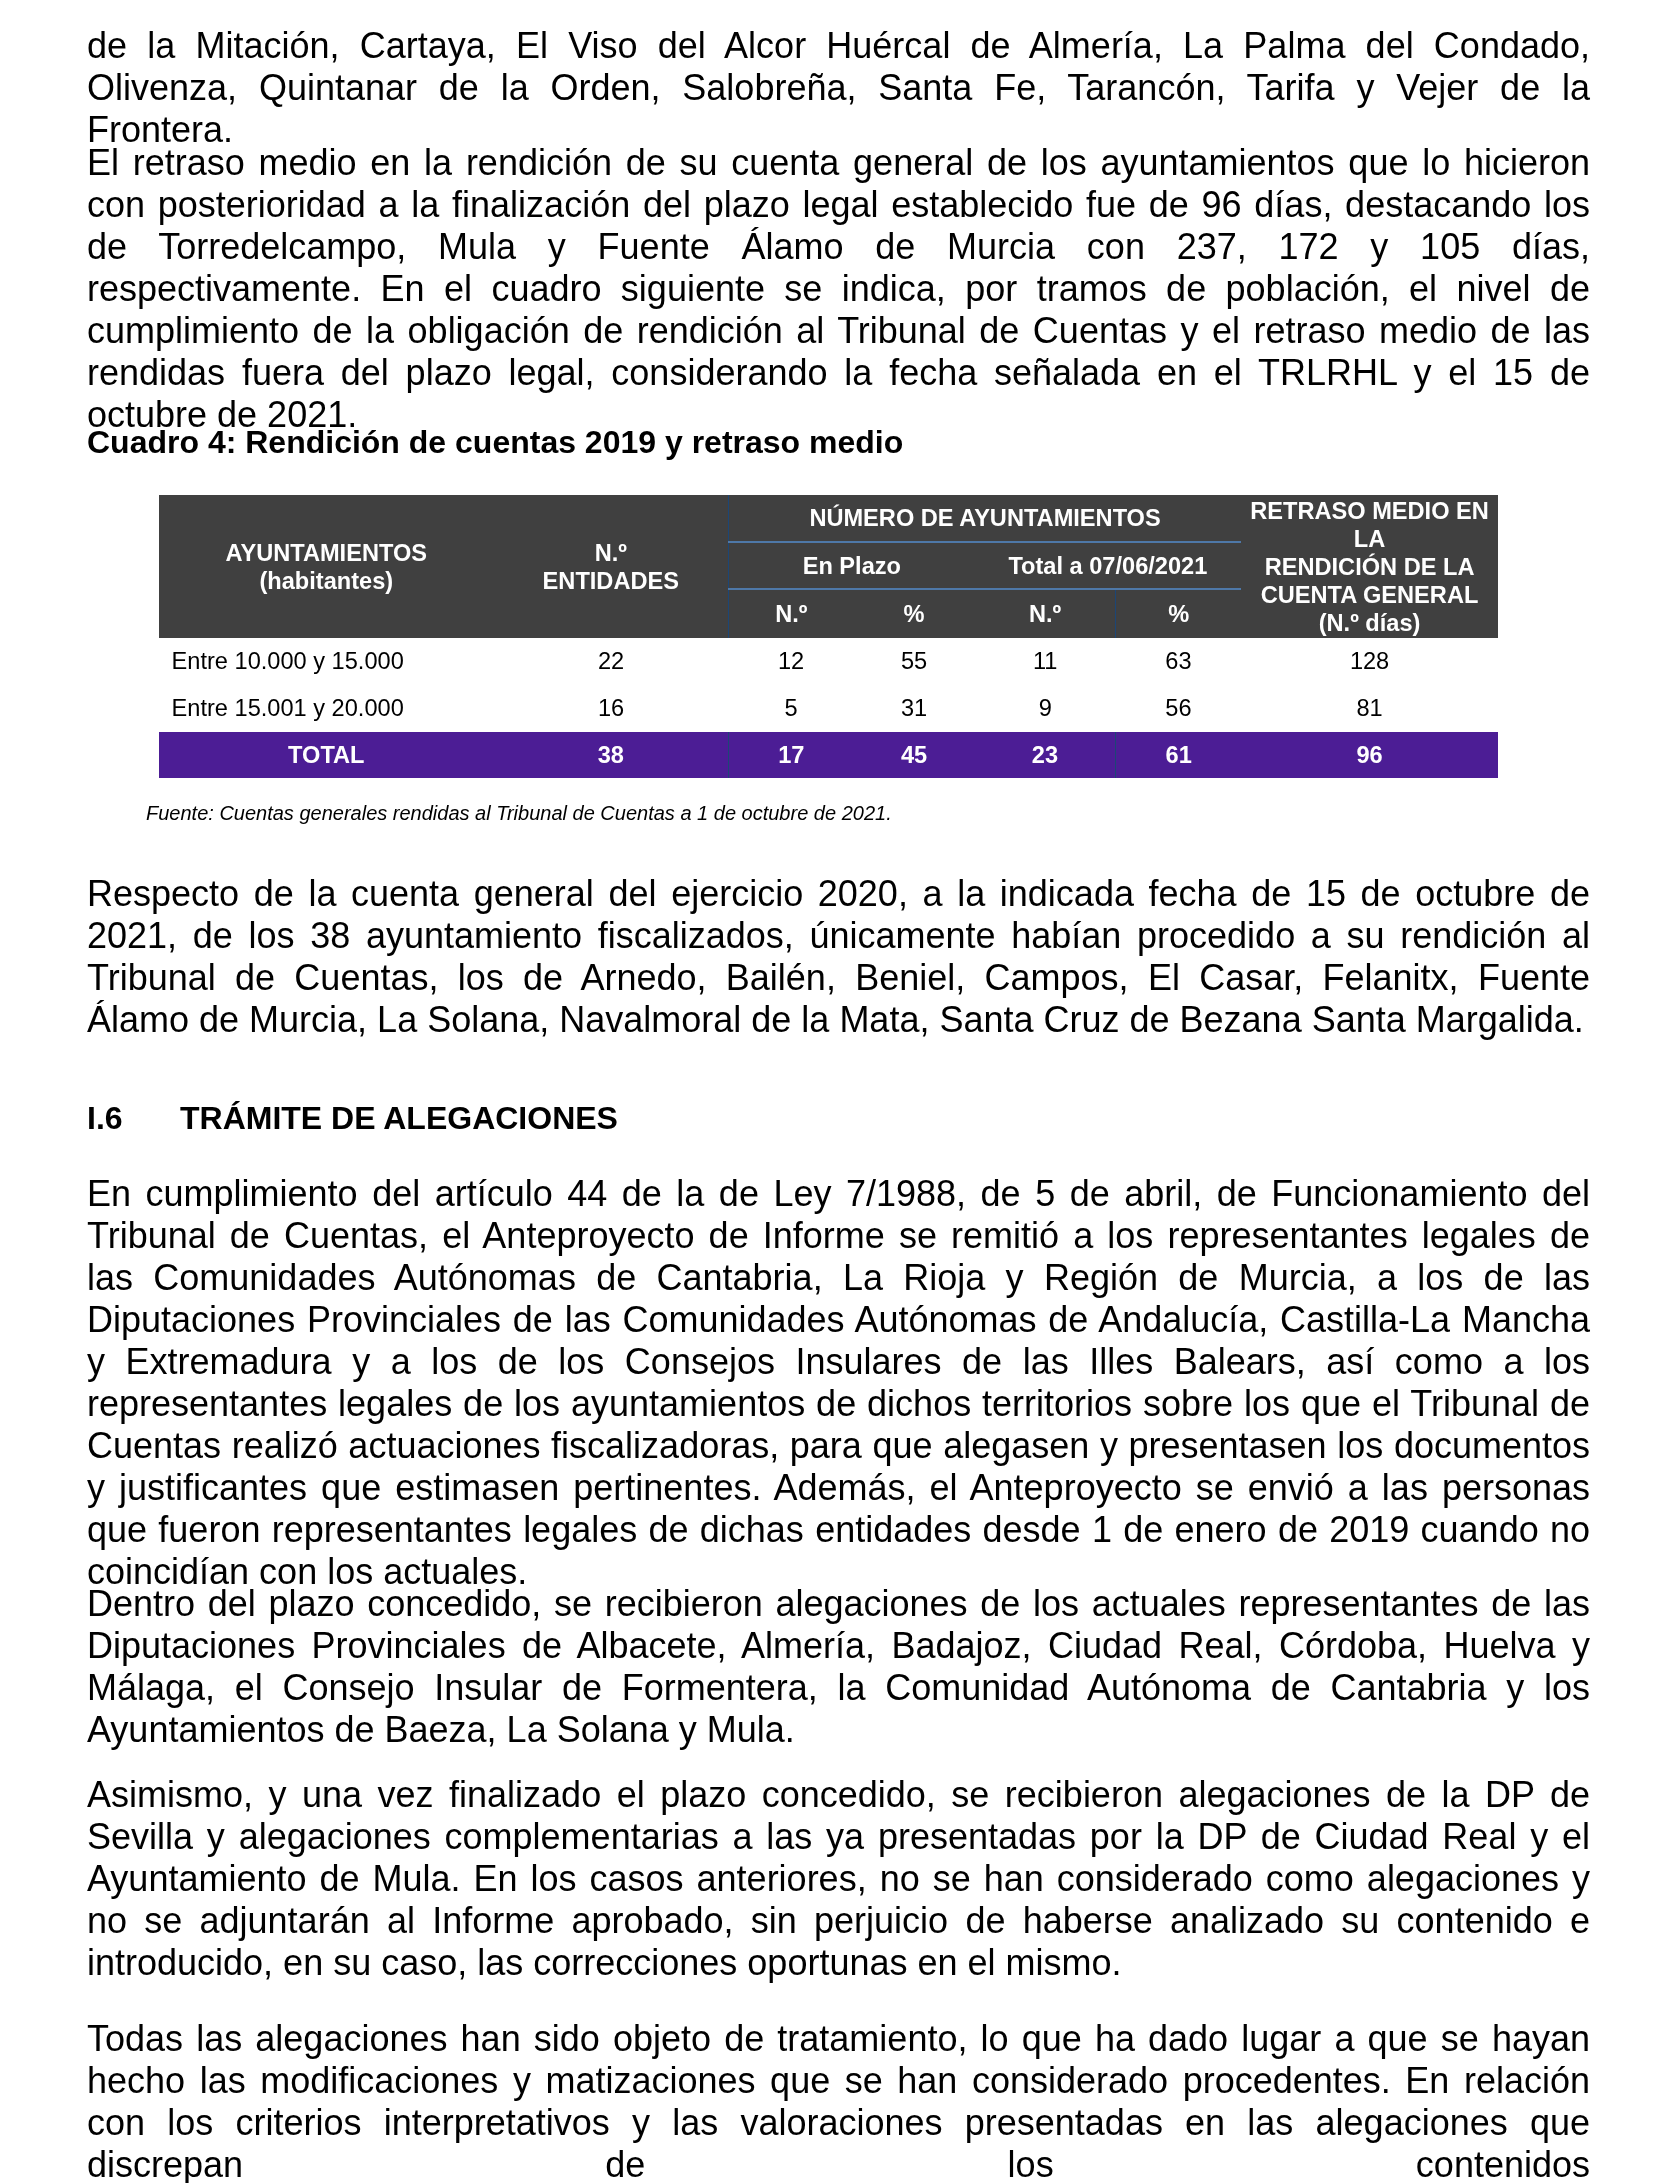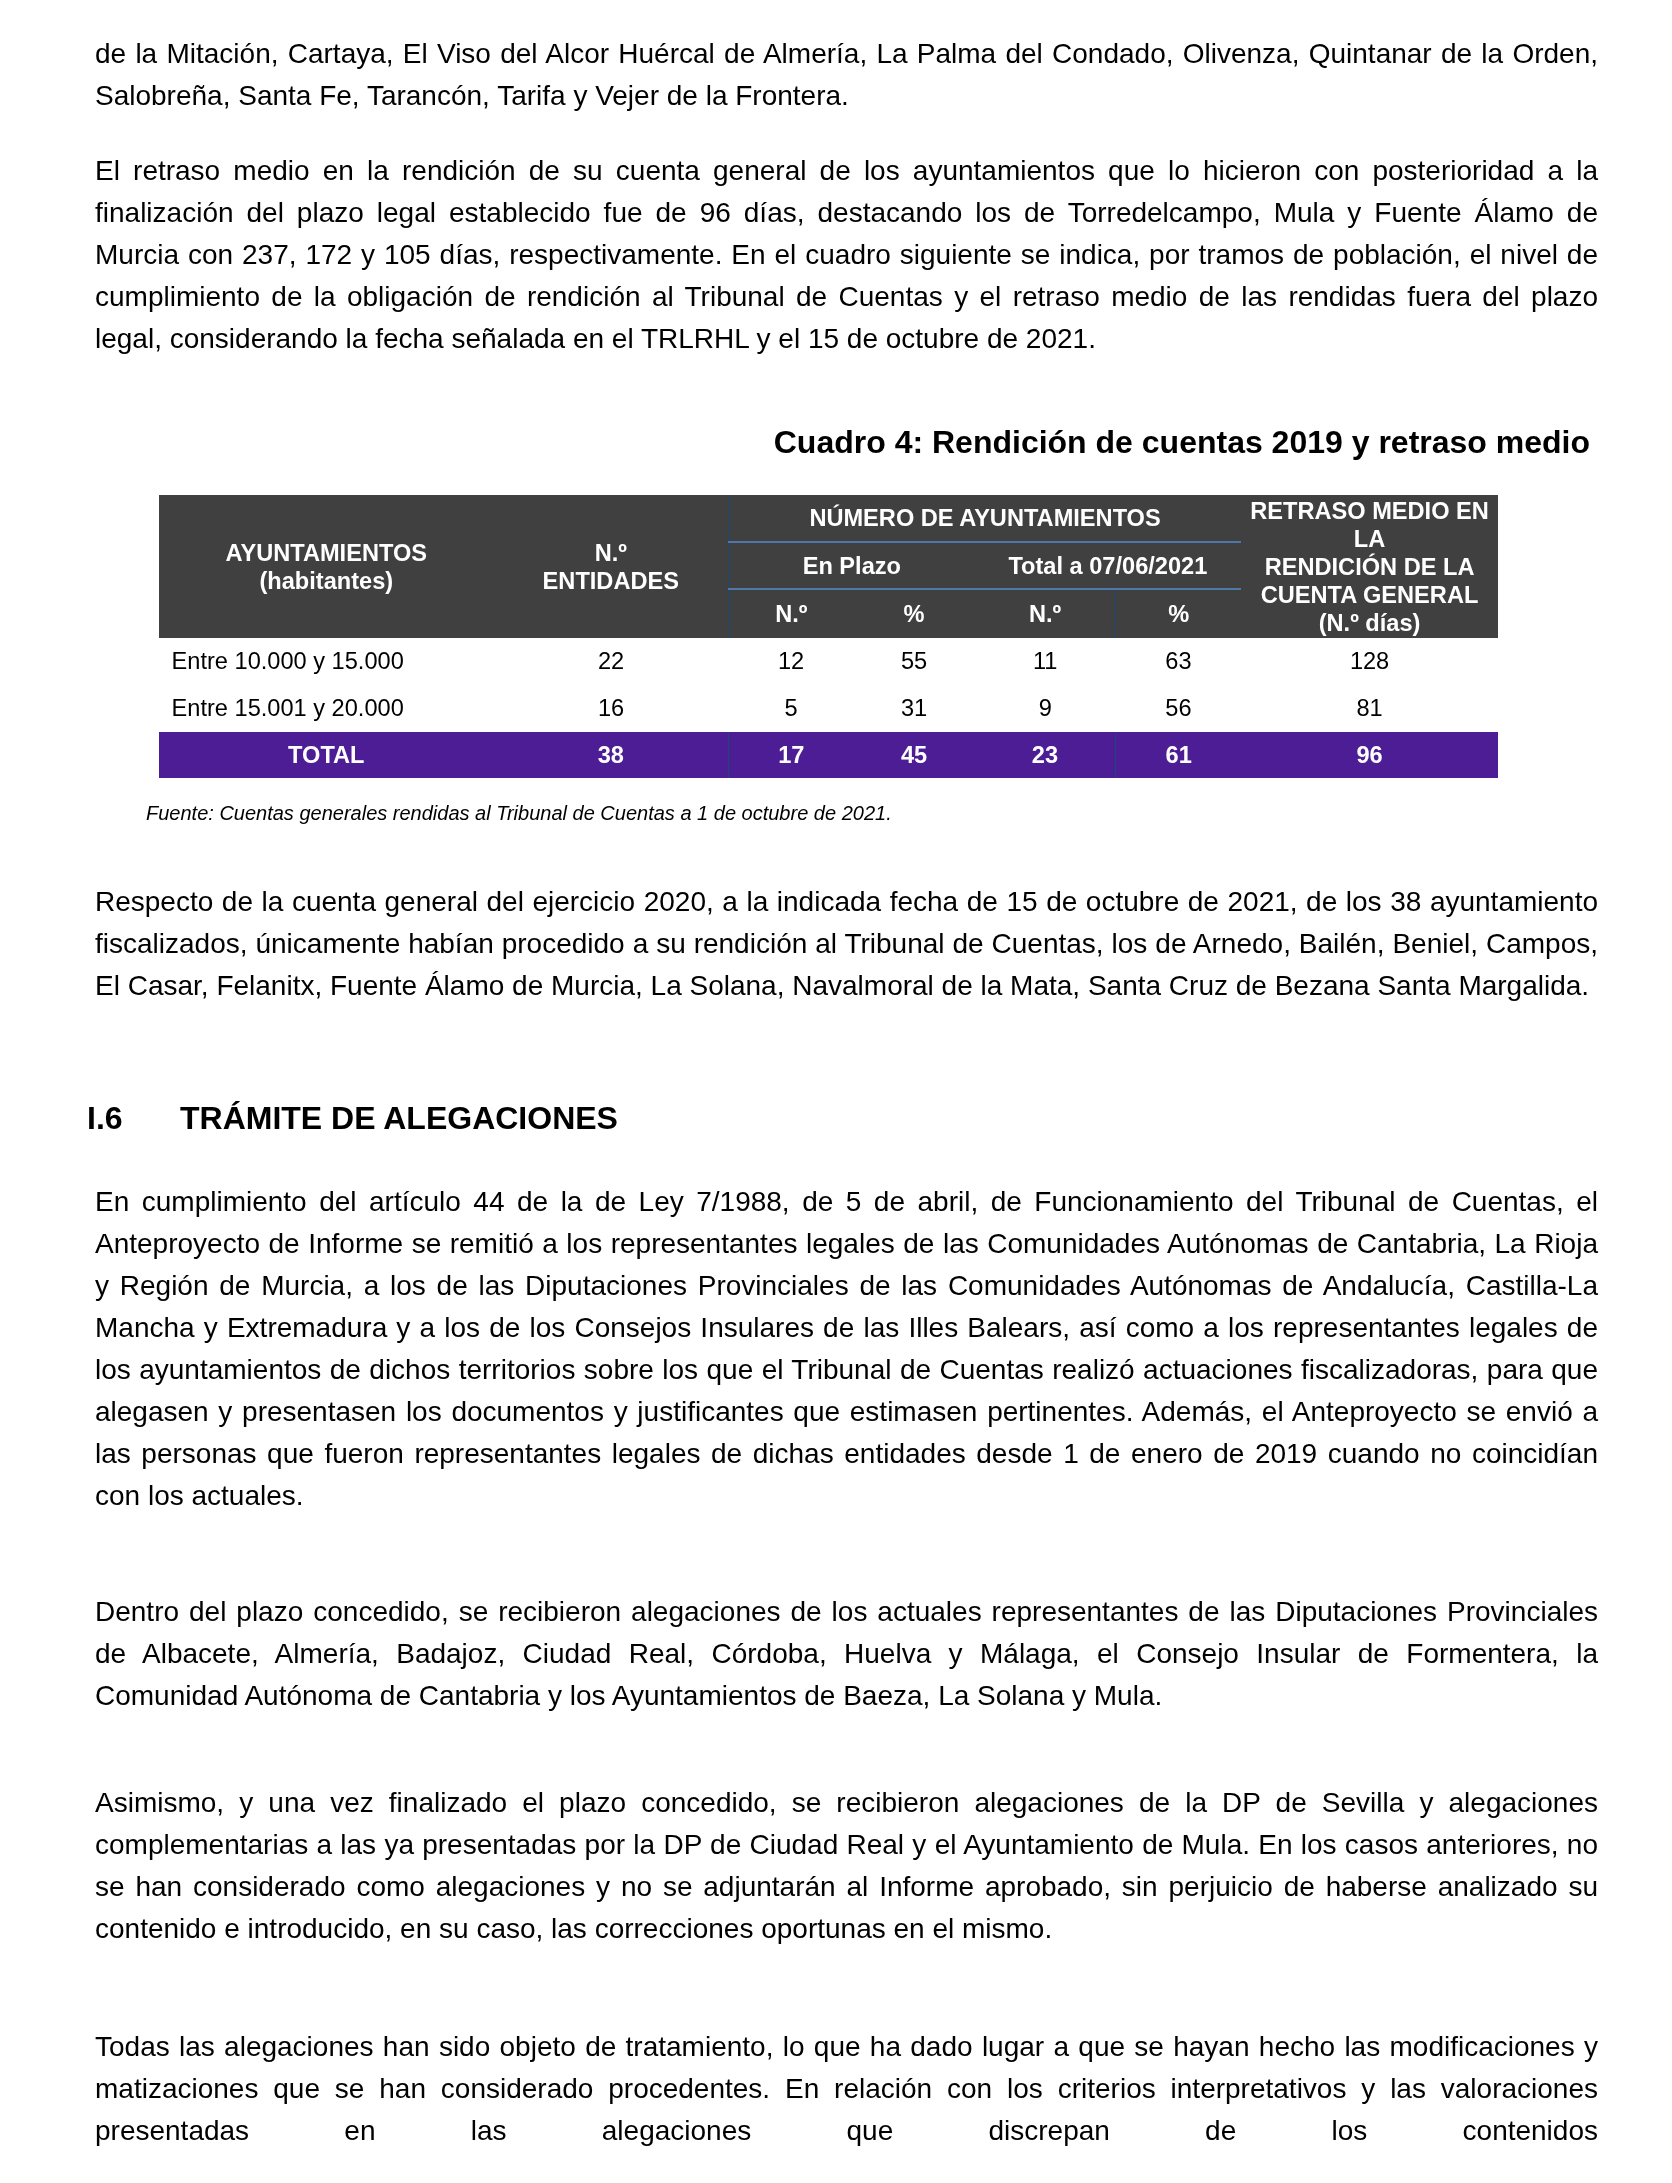--- a/index.html
+++ b/index.html
@@ -15,32 +15,32 @@
       font-family: "Liberation Sans", sans-serif;
       color: #000000;
     }
     .page {
       position: absolute;
       left: 87px;
       top: 0;
       width: 1503px;
     }
     p.body {
-      margin: 8px;
-      font-size: 28px;
+      margin: 0;
+      font-size: 36px;
       line-height: 42px;
       text-align: justify;
       text-align-last: left;
     }
     .caption {
       position: absolute;
       left: 0;
       width: 1503px;
       top: 423px;
-      text-align: right;
+      text-align: left;
       font-weight: bold;
       font-size: 32px;
       line-height: 39px;
     }
     table.cuadro {
       position: absolute;
       left: 72px;
       top: 495px;
       width: 1339px;
       border-collapse: collapse;

